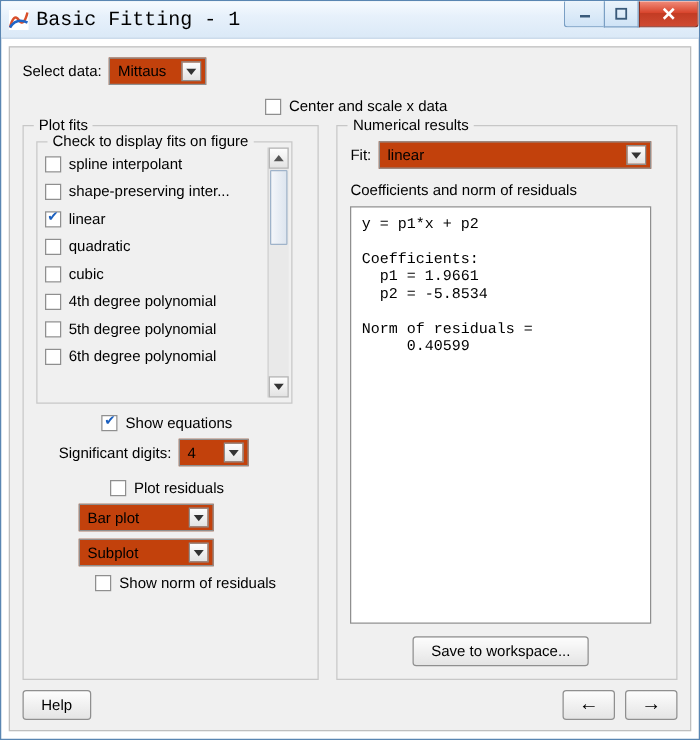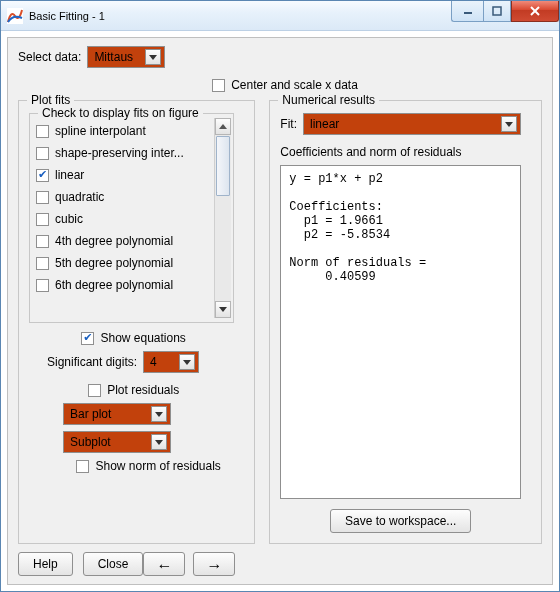--- a/index.html
+++ b/index.html
@@ -22,21 +22,21 @@
   
   .titlebar {
     height: 30px;
     background: linear-gradient(to bottom, #f7fbff 0%, #e7f1fb 40%, #dbe9f7 100%);
     border-bottom: 1px solid #bcd0e5;
     display:flex; align-items:center;
     padding-left:6px;
     position:relative;
   }
   .app-icon { width:16px; height:16px; margin-right:6px; }
-  .title { font-size:11px; color:#000; }
+  .title { font-size:16px; color:#000;font-family:Liberation Mono, monospace; }
   .winbtns { position:absolute; right:0; top:0; height:21px; display:flex; }
   .winbtn {
     width:32px; height:21px;
     border:1px solid #7a9fc4;
     border-top:none;
     background: linear-gradient(to bottom,#eaf3fb,#cfe3f6);
     display:flex; align-items:center; justify-content:center;
     font-size:12px; color:#3a5a7a;
   }
   .winbtn.min { border-right:none; border-bottom-left-radius:3px;}
@@ -119,21 +119,21 @@
     font-family:"Courier New",monospace; font-size:12px; white-space:pre;
     padding:6px 8px; flex:1; overflow:hidden;
   }
   .btn {
     height:24px; padding:0 14px; background:linear-gradient(#fdfdfd,#e4e4e4);
     border:1px solid #8f8f8f; border-radius:3px; font-size:12px;
     display:inline-flex; align-items:center; justify-content:center;
   }
   .btn-sq { width:42px; padding:0; }
   .bottom-bar {
-    margin-top:8px; display:flex; align-items:center; justify-content:flex-start;
+    margin-top:8px; display:flex; align-items:center; justify-content:space-between;
   }
   .bottom-left { display:flex; gap:10px; }
   .bottom-right{ display:flex; gap:8px; }
   .arrow-l, .arrow-r { font-size:16px; line-height:1; }
 </style>
 </head>
 <body>
 
 <div class="window">
   <div class="titlebar">
@@ -306,23 +306,20 @@
         </div>
       </div>
 
     </div>
 
     <div class="bottom-bar">
       <div class="bottom-left">
         <div class="btn">
             <span>Help</span>
           </div>
-        <div class="btn">
-            <span>Close</span>
-          </div>
       </div>
       <div class="bottom-right">
         <div class="btn btn-sq">
             <span class="arrow-l">←</span>
           </div>
         <div class="btn btn-sq">
             <span class="arrow-r">→</span>
           </div>
       </div>
     </div>

